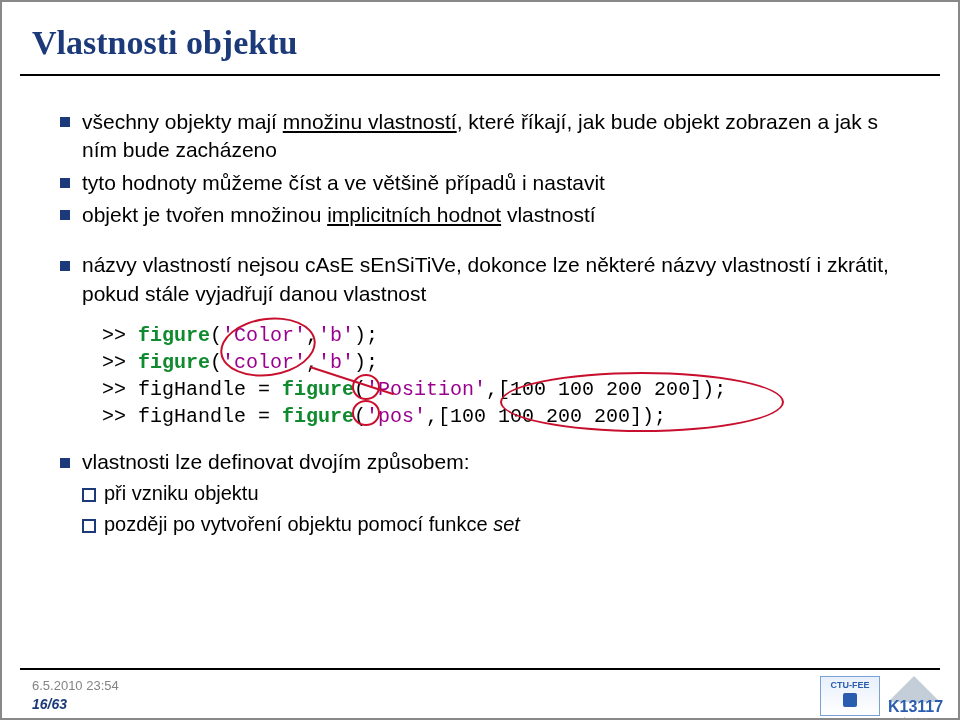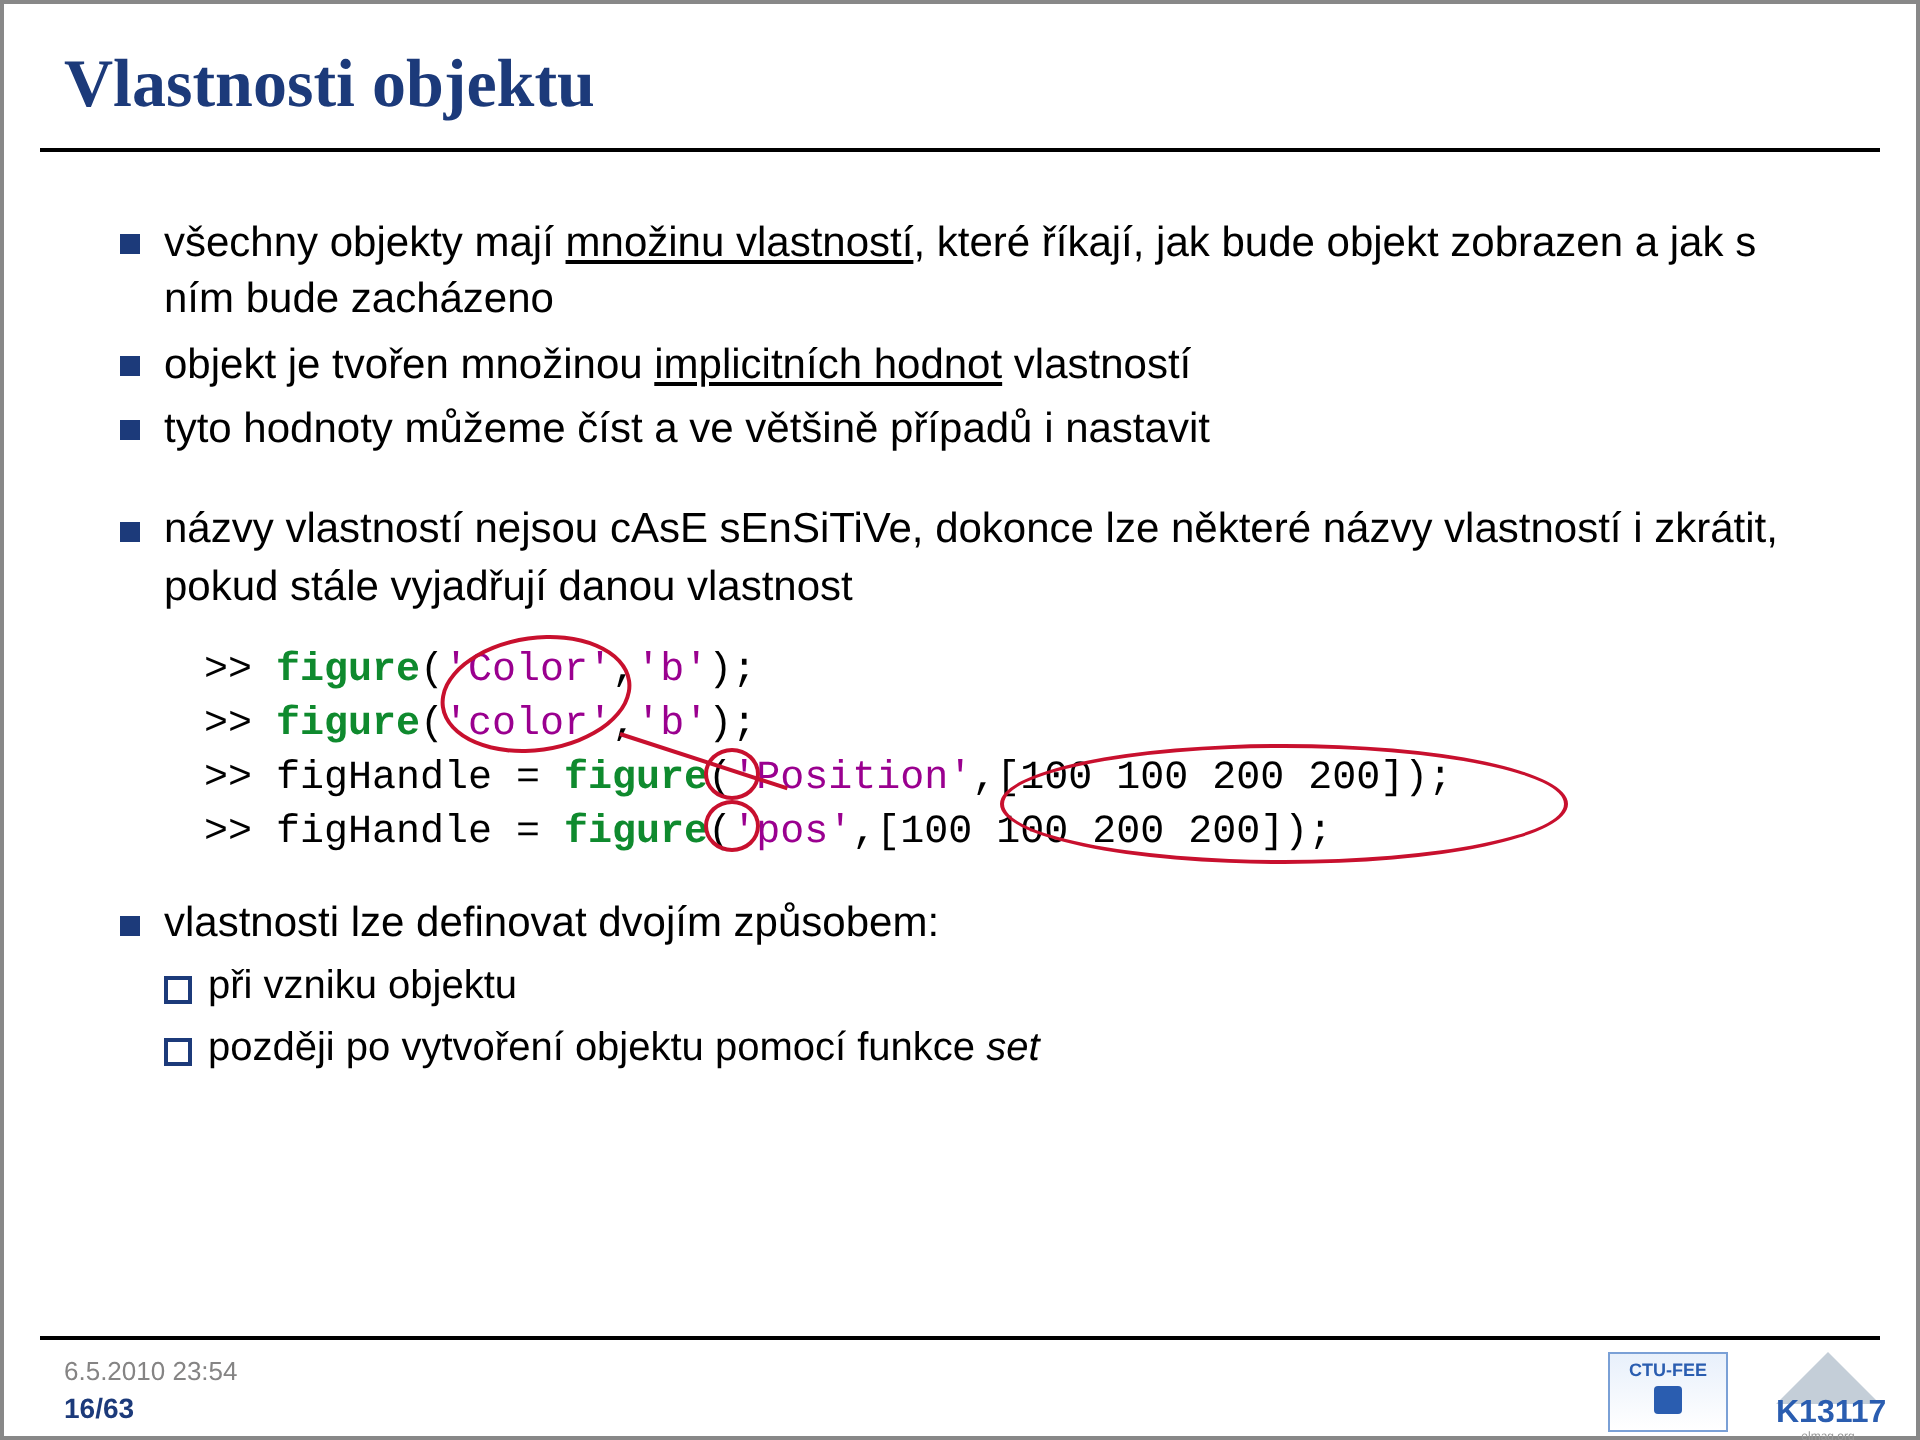--- a/index.html
+++ b/index.html
@@ -20,26 +20,26 @@
   .prompt { color: #000; }
   .em { font-style: italic; margin-top: 32px; }
   .ul { text-decoration: underline; }
   .annot { position: absolute; pointer-events: none; }
   .ring { border: 2px solid #c8102e; border-radius: 50%; position: absolute; }
   .redline { position: absolute; height: 2px; background: #c8102e; transform-origin: left center; }
 
   .footer { position: absolute; left: 0; right: 0; bottom: 0; height: 50px; }
   .foothr { position: absolute; left: 18px; right: 18px; top: 0; height: 2px; background: #000; }
   .footL { position: absolute; left: 30px; top: 10px; font-size: 13px; color: #858484; line-height: 1.3; }
-  .footL .page { color: #1c3a7a; font-weight: bold; font-size: 14px; }
+  .footL .page { color: #1c3a7a; font-weight: bold; font-size: 14px; font-style: italic; }
   .footC { position: absolute; left: 200px; right: 180px; top: 10px; font-size: 13px; color: #858484; text-align: center; line-height: 1.35; }
   .footC .course { }
   .footC .bold { font-weight: bold; color: #777; }
   .footC .mono { font-family: 'Courier New', monospace; }
-  .footR { position: absolute; right: 18px; top: 8px; display: flex; gap: 24px; align-items: flex-start; }
+  .footR { position: absolute; right: 18px; top: 8px; display: flex; gap: 8px; align-items: flex-start; }
   .logo1 { width: 60px; height: 40px; border: 1px solid #7aa0d6; background: linear-gradient(#e8f0fb, #fff); position: relative; font-size: 9px; color: #2a5db0; text-align: center; padding-top: 4px; line-height: 1.1; font-weight: bold; }
   .logo1 .lion { width: 14px; height: 14px; background: #2a5db0; margin: 2px auto 0; border-radius: 2px; }
   .logo2 { width: 52px; height: 40px; position: relative; }
   .logo2 .tri { position: absolute; left: 0; top: 0; width: 0; height: 0; border-left: 26px solid transparent; border-right: 26px solid transparent; border-bottom: 26px solid #c4ced8; }
   .logo2 .txt { position: absolute; bottom: 0; width: 100%; text-align: left; font-size: 16px; font-weight: bold; color: #2a5db0; }
   .logo2 .sub { position: absolute; bottom: -10px; width: 100%; text-align: center; font-size: 6px; color: #999; padding: 0; }
   .logo2 .sub::before { display: none; }
 </style>
 </head>
 <body>
@@ -47,24 +47,24 @@
 <div class="slide">
 
   <div class="title">Vlastnosti objektu</div>
   <div class="hr"></div>
 
   <div class="content">
 
     <div class="bullet">
       <span>všechny objekty mají </span><span class="ul">množinu vlastností</span><span>, které říkají, jak bude objekt zobrazen a jak s ním bude zacházeno</span>
     </div>
+    <div class="bullet">tyto hodnoty můžeme číst a ve většině případů i nastavit</div>
     <div class="bullet">
       <span>objekt je tvořen množinou </span><span class="ul">implicitních hodnot</span><span> vlastností</span>
     </div>
-    <div class="bullet">tyto hodnoty můžeme číst a ve většině případů i nastavit</div>
 
     <div class="spacer"></div>
 
     <div class="bullet">názvy vlastností nejsou cAsE sEnSiTiVe, dokonce lze některé názvy vlastností i zkrátit, pokud stále vyjadřují danou vlastnost</div>
 
     <div class="code">
       <div class="line"><span class="prompt">&gt;&gt; </span><span class="kw">figure</span><span>(</span><span class="str">'Color'</span><span>,</span><span class="str">'b'</span><span>);</span></div>
       <div class="line"><span class="prompt">&gt;&gt; </span><span class="kw">figure</span><span>(</span><span class="str">'color'</span><span>,</span><span class="str">'b'</span><span>);</span></div>
       <div class="line"><span class="prompt">&gt;&gt; figHandle = </span><span class="kw">figure</span><span>(</span><span class="str">'Position'</span><span>,[100 100 200 200]);</span></div>
       <div class="line"><span class="prompt">&gt;&gt; figHandle = </span><span class="kw">figure</span><span>(</span><span class="str">'pos'</span><span>,[100 100 200 200]);</span></div>

